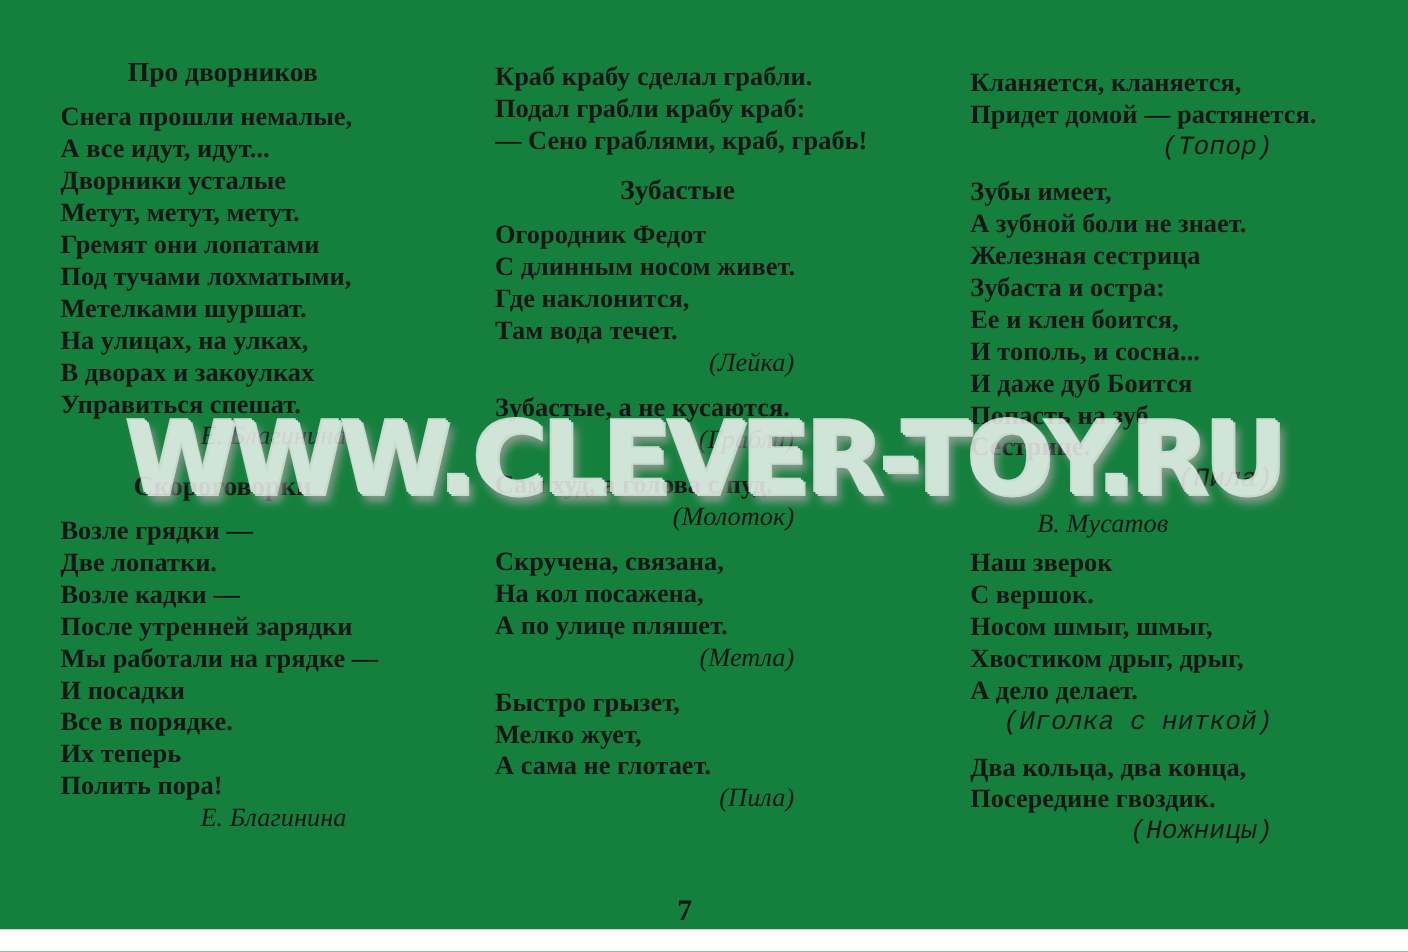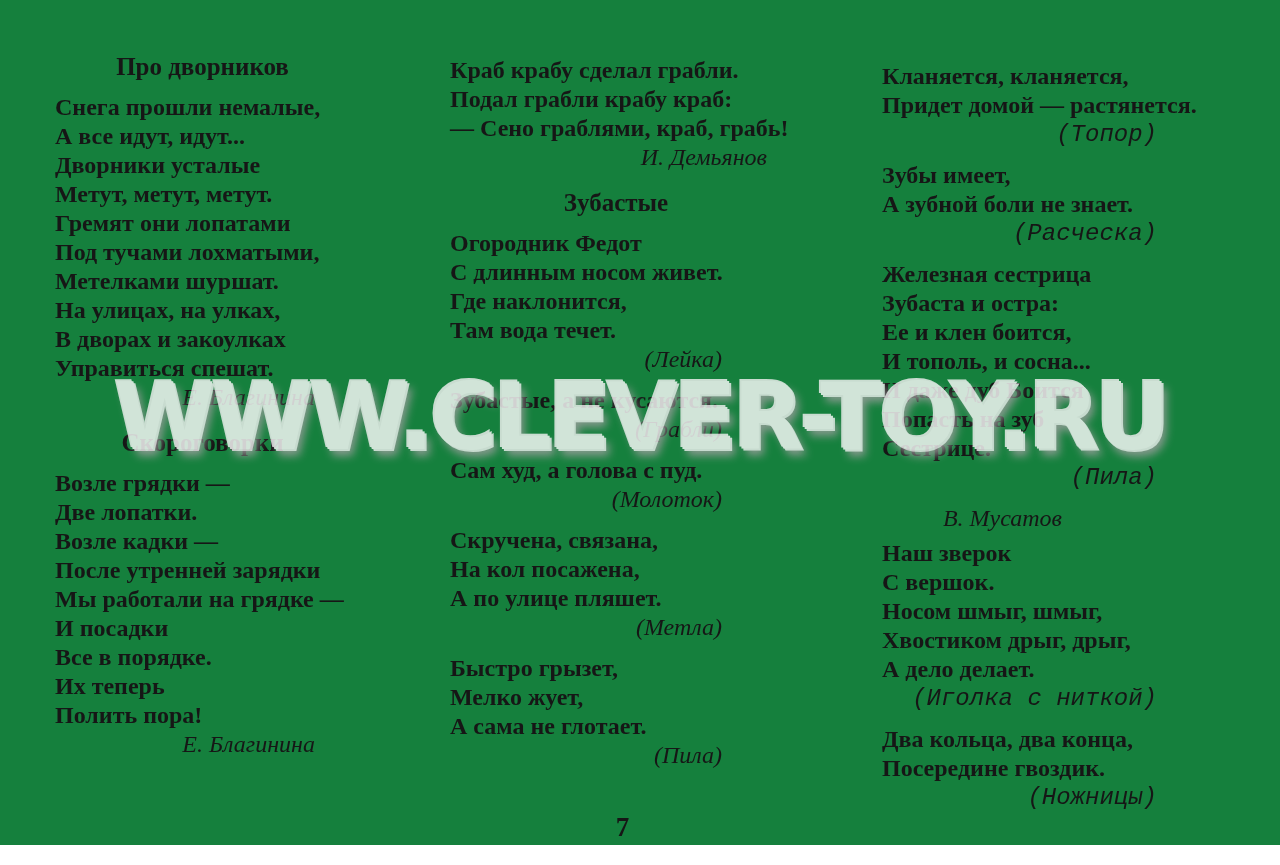--- a/index.html
+++ b/index.html
@@ -111,21 +111,20 @@
         <div class="poem-line">Полить пора!</div>
       </div>
       <div class="author">Е. Благинина</div>
     </div>
   <div class="column col-mid">
       <div class="stanza">
         <div class="poem-line">Краб крабу сделал грабли.</div>
         <div class="poem-line">Подал грабли крабу краб:</div>
         <div class="poem-line">— Сено граблями, краб, грабь!</div>
       </div>
-      <div class="author">И. Демьянов</div>
       <div class="heading">Зубастые</div>
       <div class="stanza">
         <div class="poem-line">Огородник Федот</div>
         <div class="poem-line">С длинным носом живет.</div>
         <div class="poem-line">Где наклонится,</div>
         <div class="poem-line">Там вода течет.</div>
       </div>
       <div class="answer">(Лейка)</div>
       <div class="stanza">
         <div class="poem-line">Зубастые, а не кусаются.</div>
@@ -151,21 +150,20 @@
   <div class="column col-right">
       <div class="stanza">
         <div class="poem-line">Кланяется, кланяется,</div>
         <div class="poem-line">Придет домой — растянется.</div>
       </div>
       <div class="answer">(Топор)</div>
       <div class="stanza">
         <div class="poem-line">Зубы имеет,</div>
         <div class="poem-line">А зубной боли не знает.</div>
       </div>
-      <div class="answer">(Расческа)</div>
       <div class="stanza">
         <div class="poem-line">Железная сестрица</div>
         <div class="poem-line">Зубаста и остра:</div>
         <div class="poem-line">Ее и клен боится,</div>
         <div class="poem-line">И тополь, и сосна...</div>
         <div class="poem-line">И даже дуб Боится</div>
         <div class="poem-line">Попасть на зуб</div>
         <div class="poem-line">Сестрице.</div>
       </div>
       <div class="answer">(Пила)</div>

